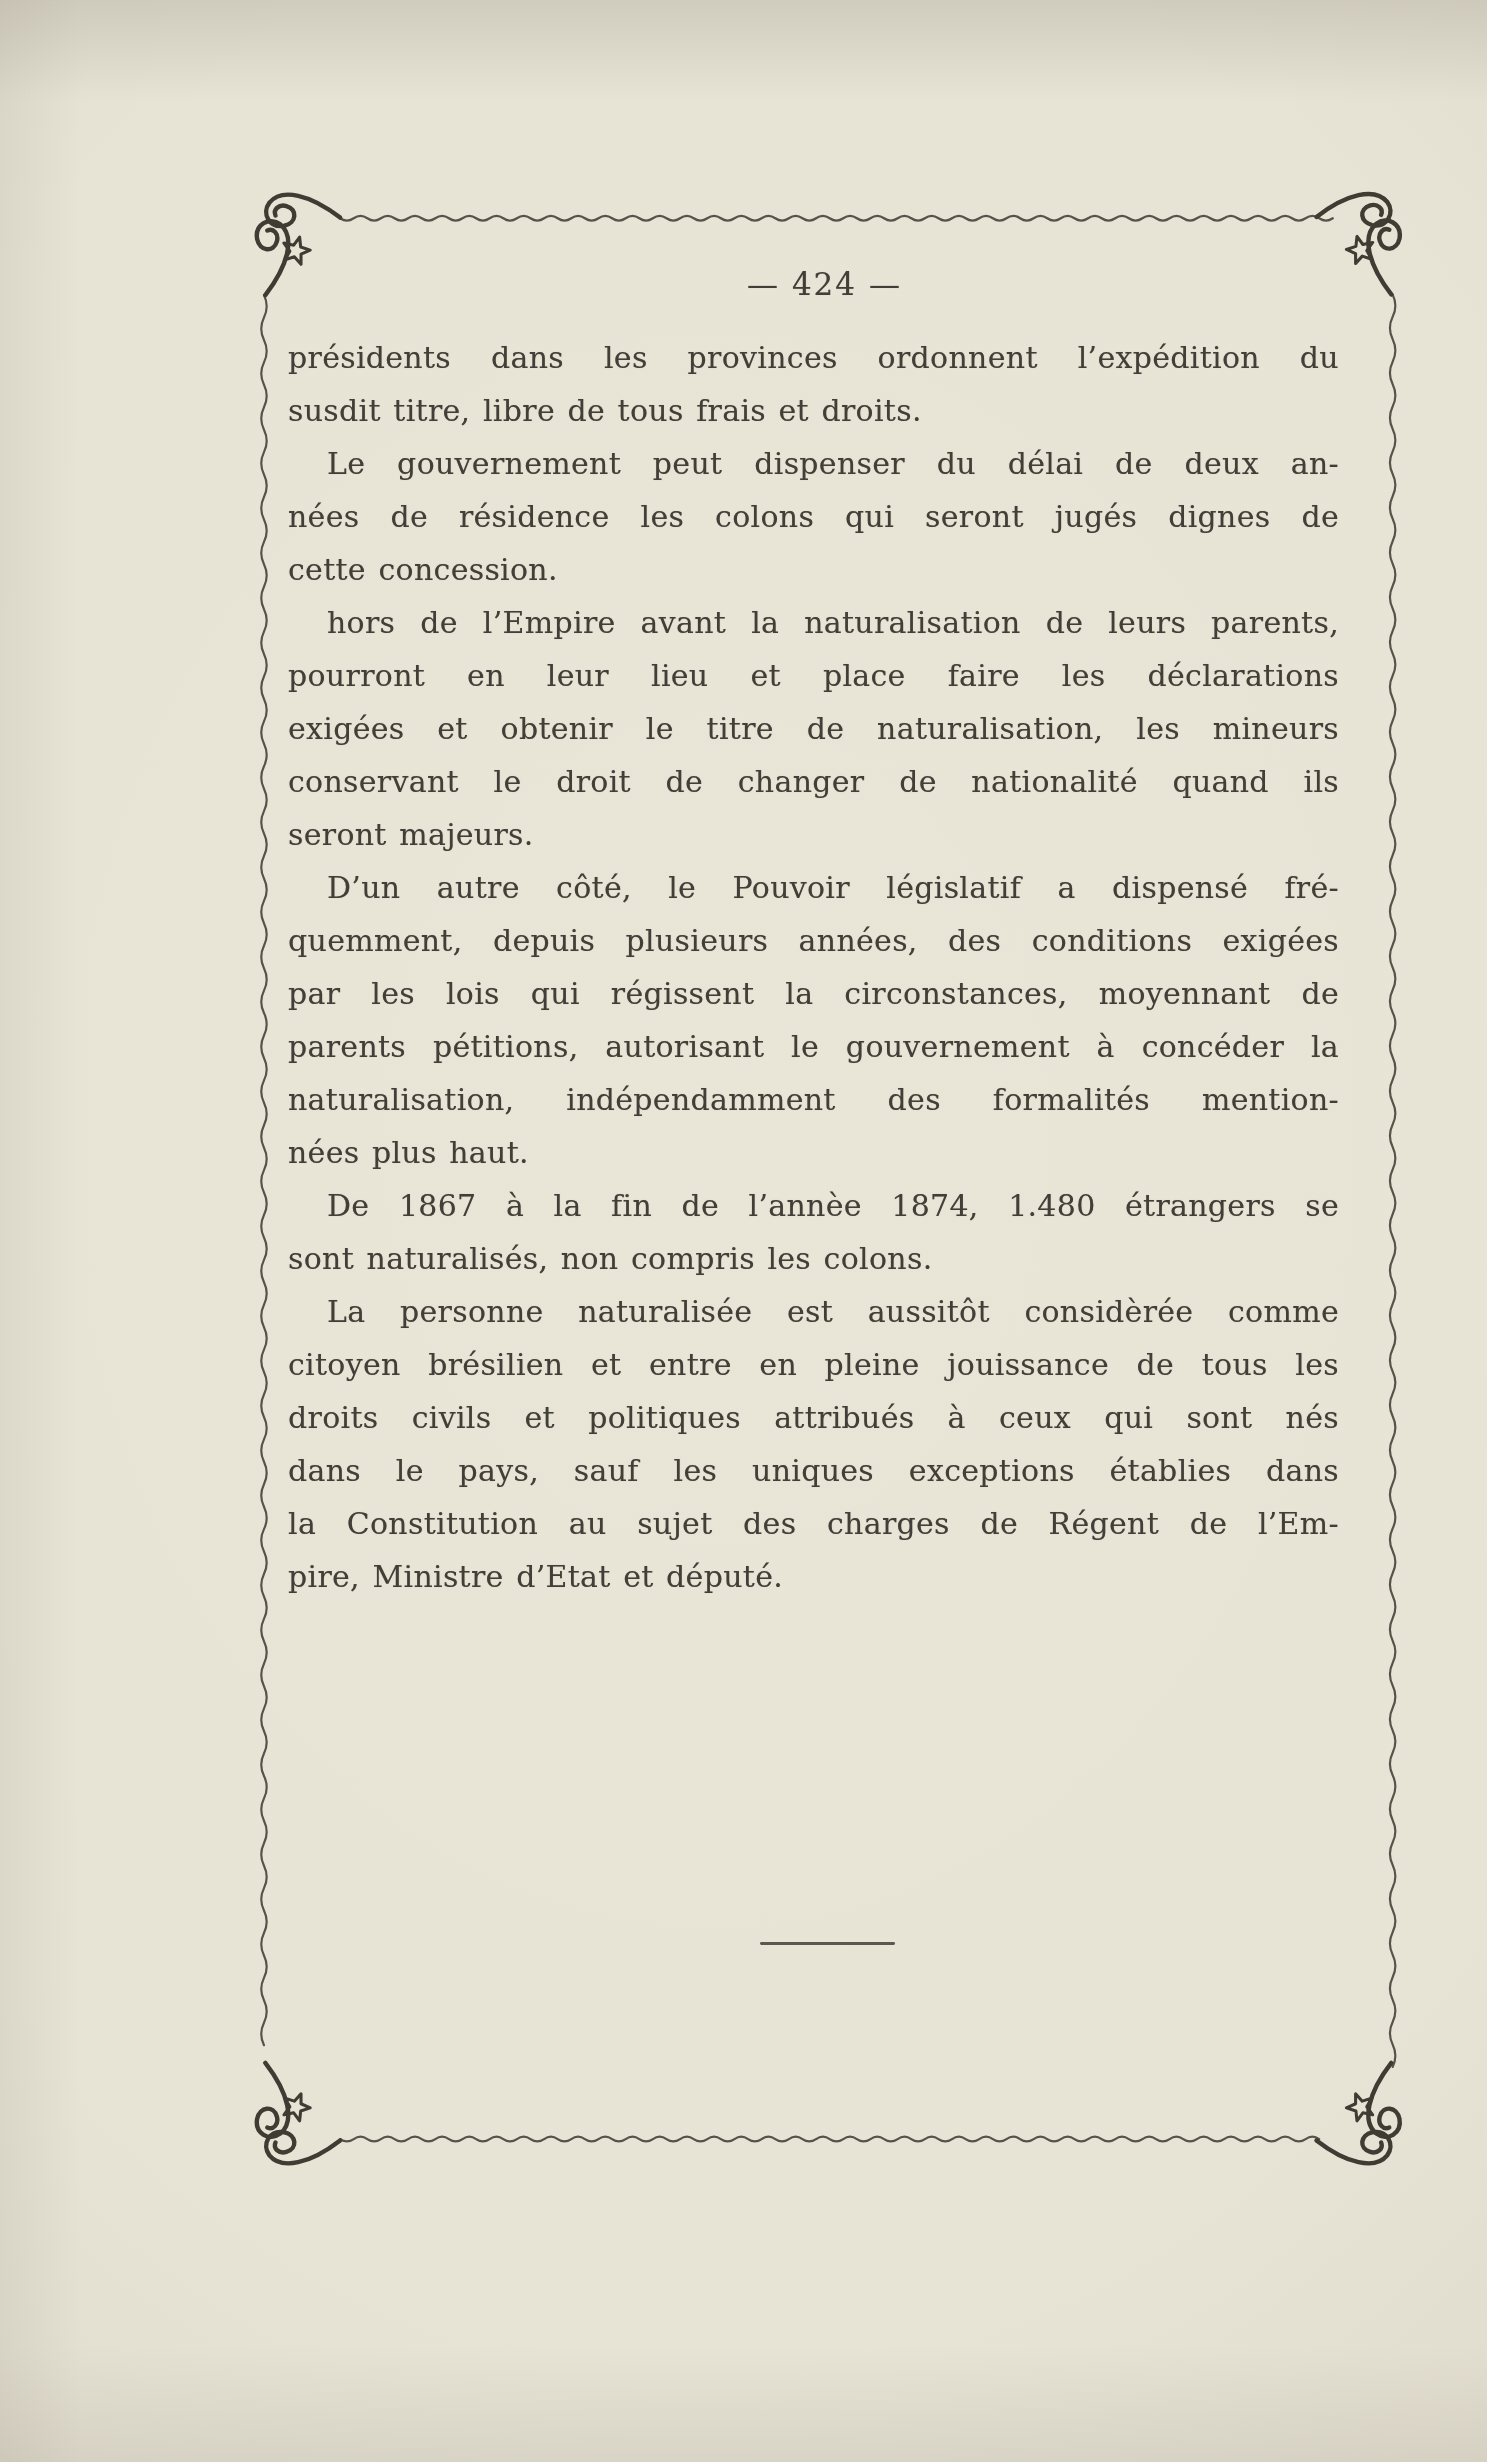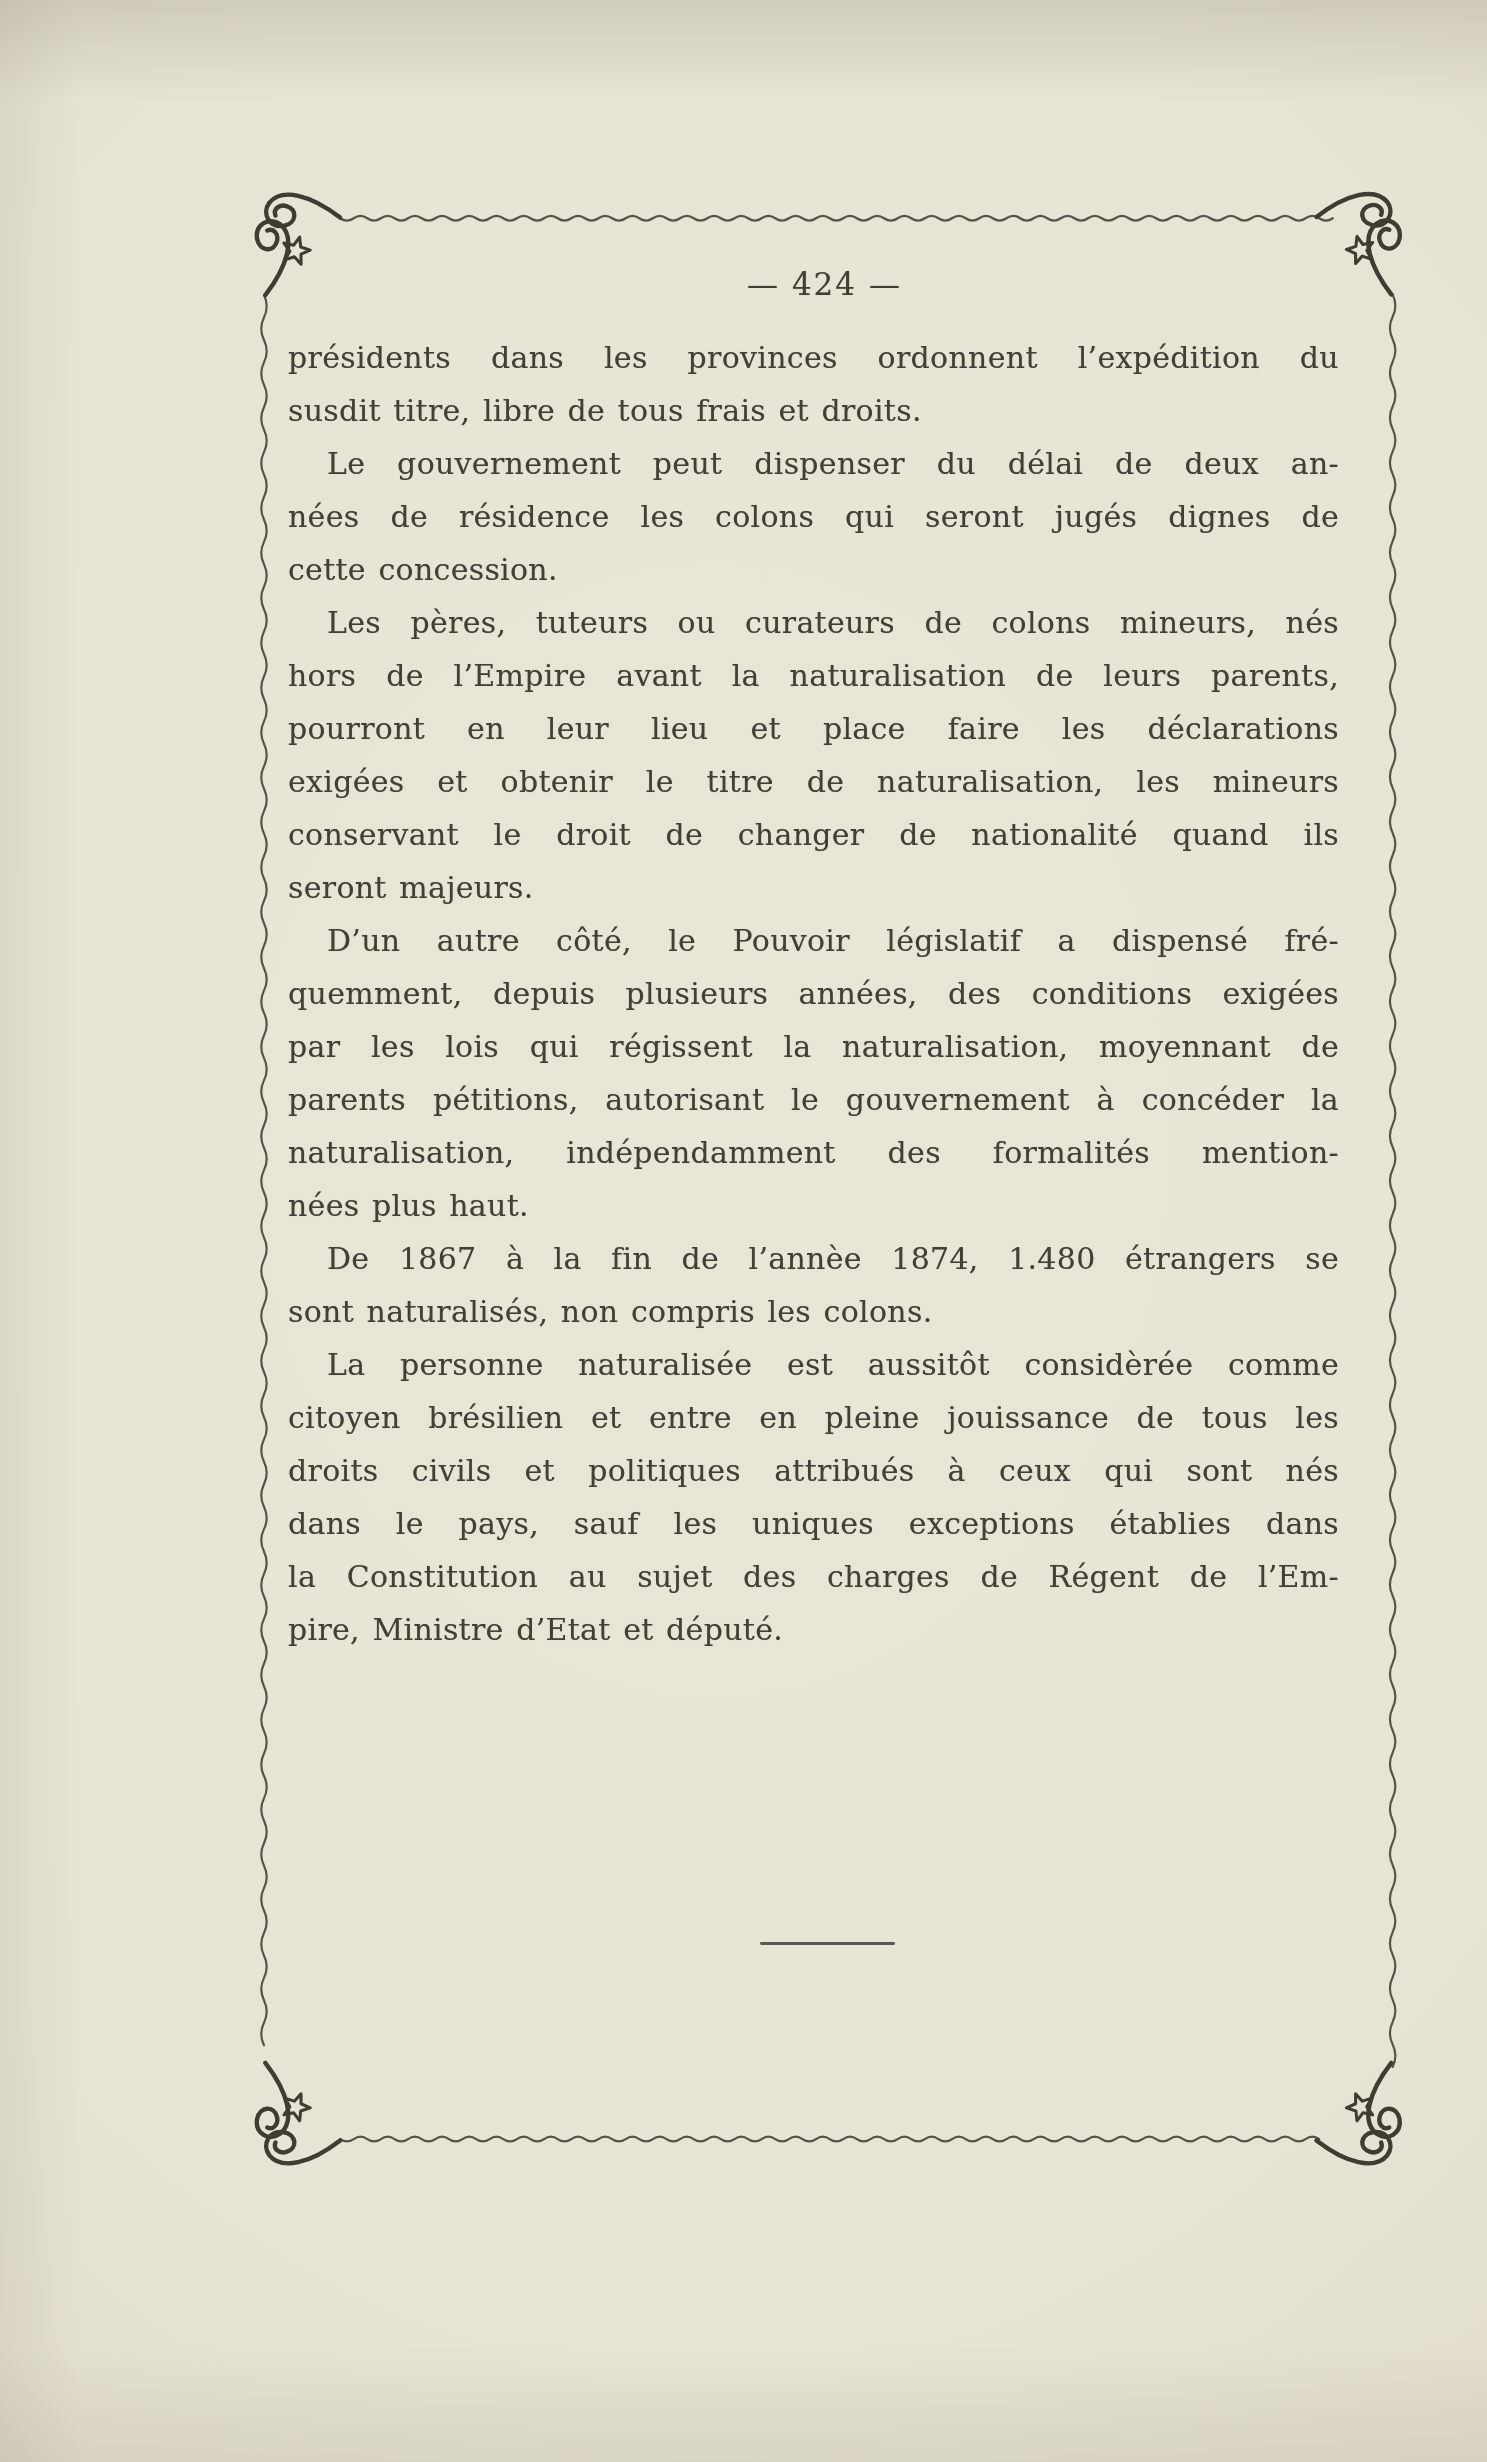--- a/index.html
+++ b/index.html
@@ -74,31 +74,30 @@
       <div class="para">
         <div class="line">présidents dans les provinces ordonnent l’expédition du</div>
         <div class="line last">susdit titre, libre de tous frais et droits.</div>
       </div>
       <div class="para indent">
         <div class="line">Le gouvernement peut dispenser du délai de deux an-</div>
         <div class="line">nées de résidence les colons qui seront jugés dignes de</div>
         <div class="line last">cette concession.</div>
       </div>
       <div class="para indent">
-        <div class="line">Les pères, tuteurs ou curateurs de colons mineurs, nés</div>
         <div class="line">hors de l’Empire avant la naturalisation de leurs parents,</div>
         <div class="line">pourront en leur lieu et place faire les déclarations</div>
         <div class="line">exigées et obtenir le titre de naturalisation, les mineurs</div>
         <div class="line">conservant le droit de changer de nationalité quand ils</div>
         <div class="line last">seront majeurs.</div>
       </div>
       <div class="para indent">
         <div class="line">D’un autre côté, le Pouvoir législatif a dispensé fré-</div>
         <div class="line">quemment, depuis plusieurs années, des conditions exigées</div>
-        <div class="line">par les lois qui régissent la naturalisation, moyennant de</div>
+        <div class="line">par les lois qui régissent la circonstances, moyennant de</div>
         <div class="line">parents pétitions, autorisant le gouvernement à concéder la</div>
         <div class="line">naturalisation, indépendamment des formalités mention-</div>
         <div class="line last">nées plus haut.</div>
       </div>
       <div class="para indent">
         <div class="line">De 1867 à la fin de l’annèe 1874, 1.480 étrangers se</div>
         <div class="line last">sont naturalisés, non compris les colons.</div>
       </div>
       <div class="para indent">
         <div class="line">La personne naturalisée est aussitôt considèrée comme</div>

